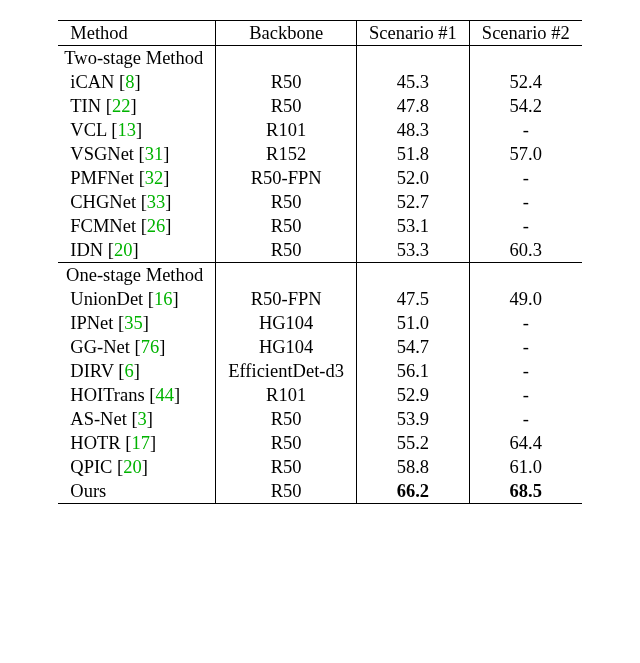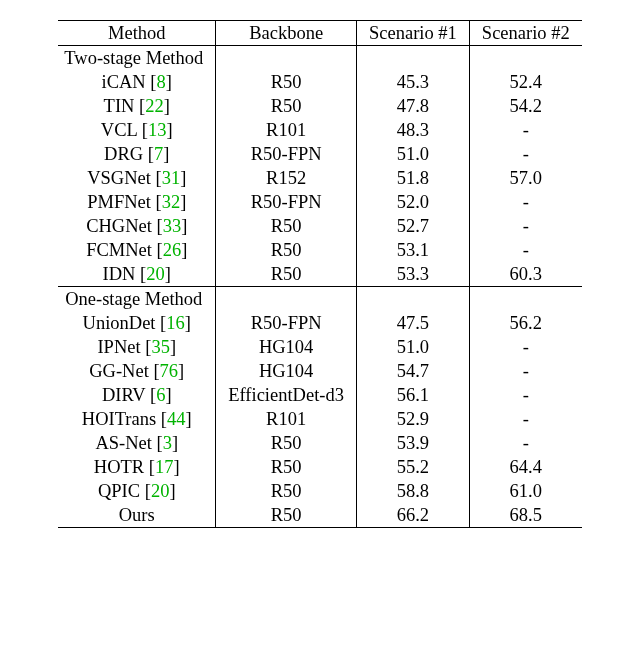--- a/index.html
+++ b/index.html
@@ -16,40 +16,40 @@
     }
     th, td {
       padding: 1.5px 12px;
       text-align: center;
       white-space: nowrap;
     }
     th {
       font-weight: normal;
     }
     .method-col {
-      text-align: center;
+      text-align: left;
     }
     .section-header {
-      text-align: center;
+      text-align: right;
       padding-left: 6px;
     }
     .top-border {
       border-top: 1px solid black;
     }
     .bottom-border {
       border-bottom: 1px solid black;
     }
     .sep-left {
       border-left: 1px solid black;
     }
     .cite {
       color: #00b300;
     }
     .bold {
-      font-weight: normal;
+      font-weight: bold;
     }
   </style>
 </head>
 <body>
 
 <table>
   <thead>
     <tr class="top-border bottom-border">
       <th class="method-col">Method</th>
       <th class="sep-left">Backbone</th>
@@ -73,26 +73,20 @@
       <tr>
         <td class="method-col">TIN [<span class="cite">22</span>]</td>
         <td class="sep-left">R50</td>
         <td class="sep-left">47.8</td>
         <td class="sep-left">54.2</td>
       </tr>
       <tr>
         <td class="method-col">VCL [<span class="cite">13</span>]</td>
         <td class="sep-left">R101</td>
         <td class="sep-left">48.3</td>
-        <td class="sep-left">-</td>
-      </tr>
-      <tr>
-        <td class="method-col">DRG [<span class="cite">7</span>]</td>
-        <td class="sep-left">R50-FPN</td>
-        <td class="sep-left">51.0</td>
         <td class="sep-left">-</td>
       </tr>
       <tr>
         <td class="method-col">VSGNet [<span class="cite">31</span>]</td>
         <td class="sep-left">R152</td>
         <td class="sep-left">51.8</td>
         <td class="sep-left">57.0</td>
       </tr>
       <tr>
         <td class="method-col">PMFNet [<span class="cite">32</span>]</td>
@@ -121,21 +115,21 @@
       <tr class="top-border">
         <td class="section-header">One-stage Method</td>
         <td class="sep-left"></td>
         <td class="sep-left"></td>
         <td class="sep-left"></td>
       </tr>
       <tr>
         <td class="method-col">UnionDet [<span class="cite">16</span>]</td>
         <td class="sep-left">R50-FPN</td>
         <td class="sep-left">47.5</td>
-        <td class="sep-left">56.2</td>
+        <td class="sep-left">49.0</td>
       </tr>
       <tr>
         <td class="method-col">IPNet [<span class="cite">35</span>]</td>
         <td class="sep-left">HG104</td>
         <td class="sep-left">51.0</td>
         <td class="sep-left">-</td>
       </tr>
       <tr>
         <td class="method-col">GG-Net [<span class="cite">76</span>]</td>
         <td class="sep-left">HG104</td>

